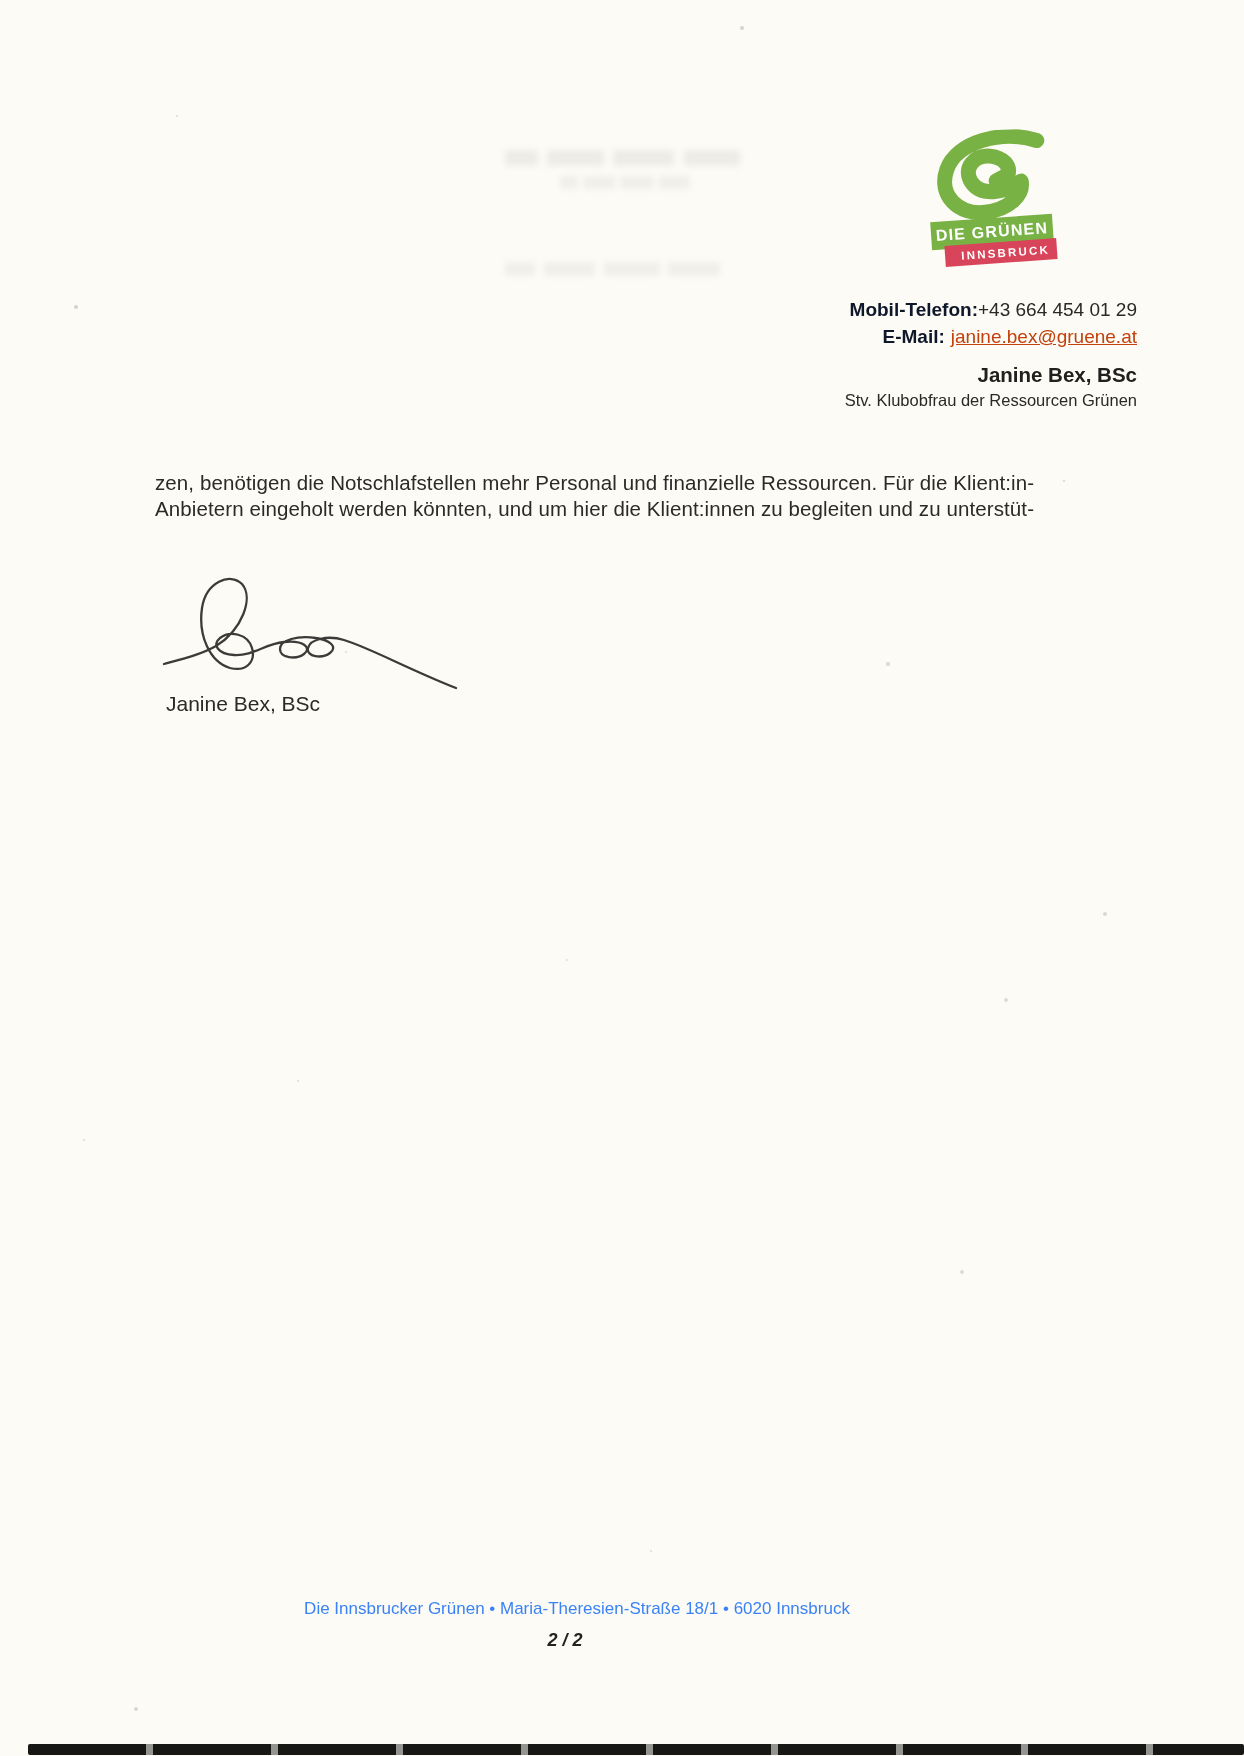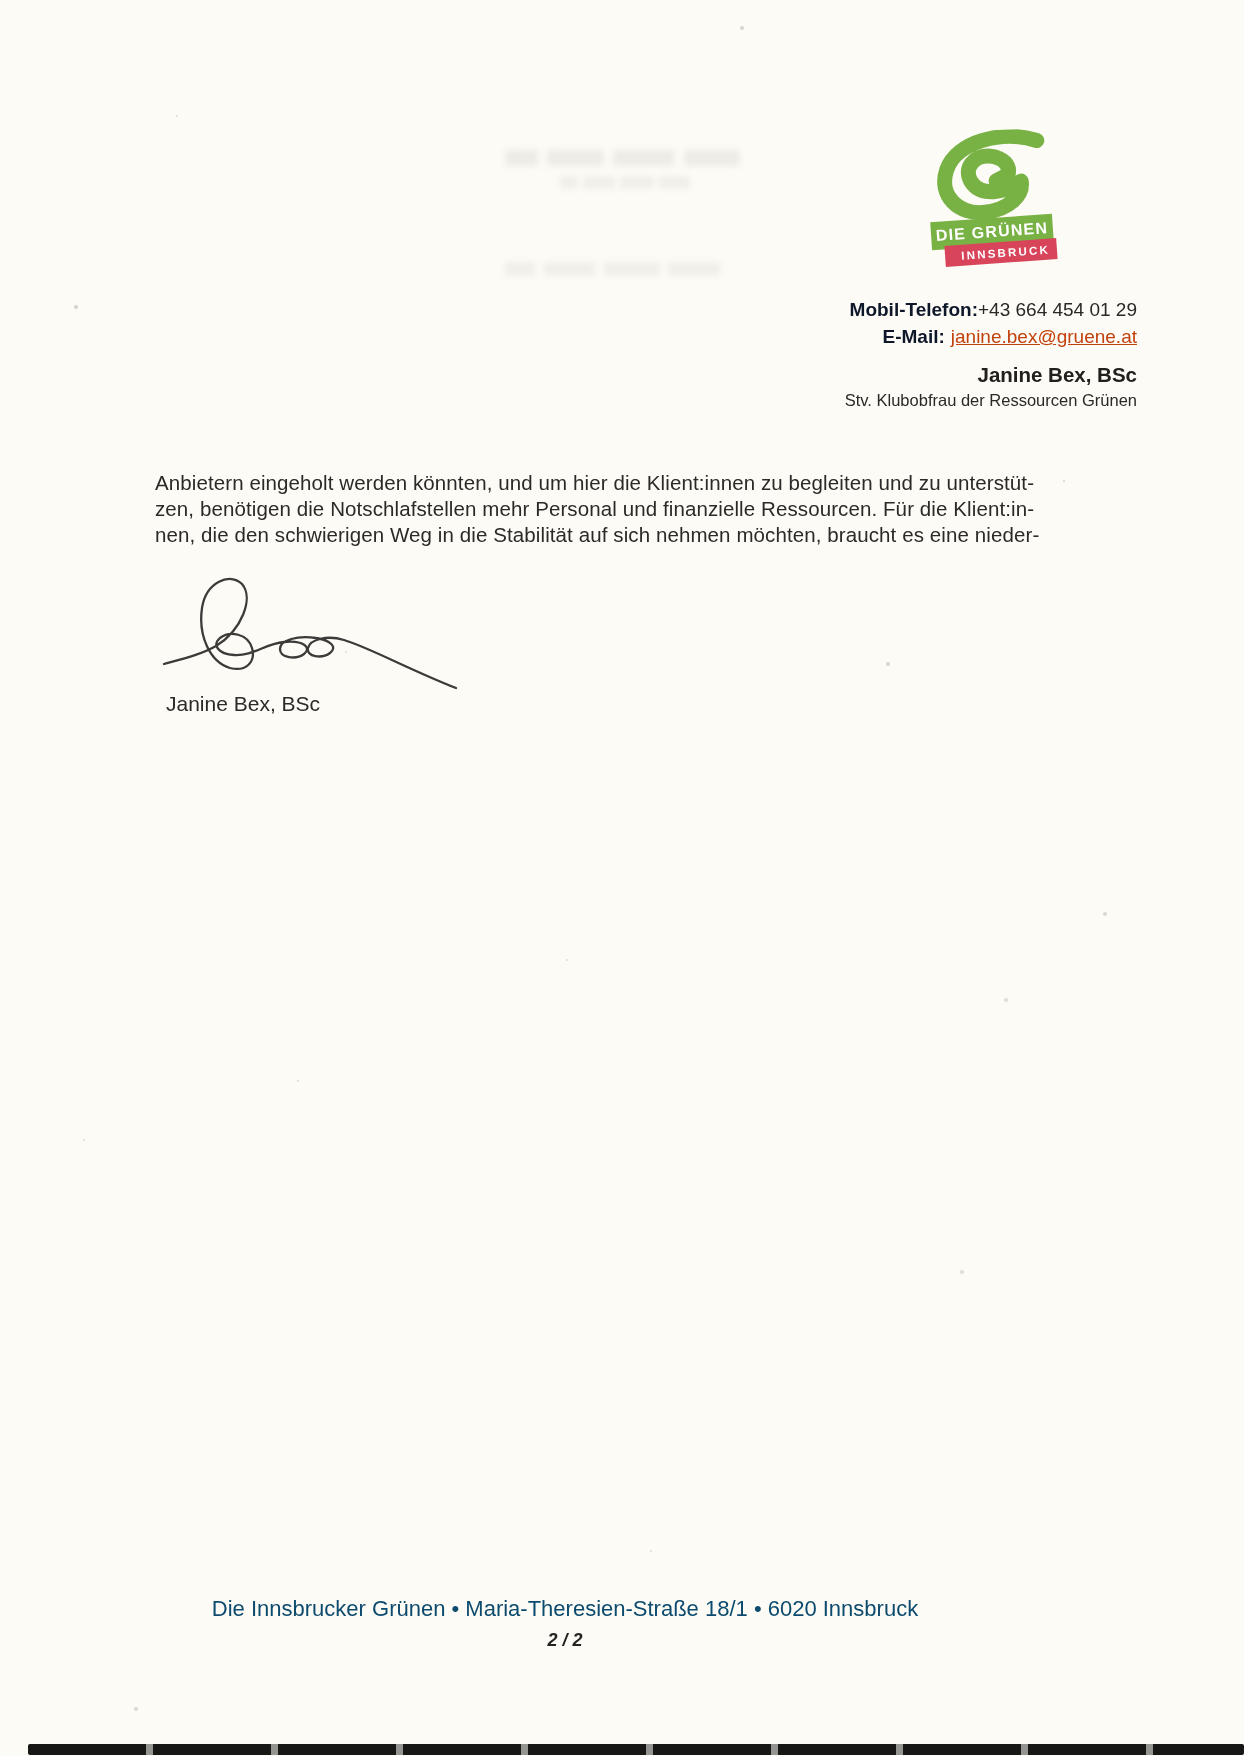--- a/index.html
+++ b/index.html
@@ -37,21 +37,21 @@
   .sender-role{font-size:16.5px;line-height:24px;color:#2a2927;}
 
   
   .body-par{left:155px;top:470px;width:930px;font-size:20.5px;line-height:26px;color:#2b2a28;letter-spacing:0.1px;}
 
   
   .sig{left:158px;top:568px;width:312px;height:132px;}
   .typed-name{left:166px;top:692px;font-size:21px;color:#2b2a28;}
 
   
-  .footer{left:0;top:1598px;width:1130px;text-align:center;font-size:22px;line-height:22px;color:#0c4a6e;}
+  .footer{left:0;top:1598px;width:1130px;text-align:center;font-size:17px;line-height:22px;color:#3b82f6;padding-left:12px;}
   .pagenum{left:0;top:1630px;width:1130px;text-align:center;font-size:18px;font-weight:bold;color:#242322;font-style:italic;}
 
   
   .bottom-bar{
     left:28px;right:0;top:1744px;height:11px;
     background:repeating-linear-gradient(90deg,#171716 0 118px,rgba(23,23,22,0.45) 118px 125px);
     border-radius:2px;
   }
   .ghost{filter:blur(3px);opacity:0.13;background:linear-gradient(90deg,#8a857a 0 14%,transparent 14% 18%,#8a857a 18% 42%,transparent 42% 46%,#8a857a 46% 72%,transparent 72% 76%,#8a857a 76% 100%);}
   .ghost1{left:505px;top:150px;width:235px;height:16px;}
@@ -105,23 +105,22 @@
     <span class="lbl">E-Mail:</span><span class="link">janine.bex@gruene.at</span>
   </div>
 </div>
 
 <div class="abs sender">
   <div class="sender-name">Janine Bex, BSc</div>
   <div class="sender-role">Stv. Klubobfrau der Ressourcen Grünen</div>
 </div>
 
 <div class="abs body-par">
+  <div>zen, benötigen die Notschlafstellen mehr Personal und finanzielle Ressourcen. Für die Klient:in-</div>
   <div>Anbietern eingeholt werden könnten, und um hier die Klient:innen zu begleiten und zu unterstüt-</div>
-  <div>zen, benötigen die Notschlafstellen mehr Personal und finanzielle Ressourcen. Für die Klient:in-</div>
-  <div>nen, die den schwierigen Weg in die Stabilität auf sich nehmen möchten, braucht es eine nieder-</div>
 </div>
 
 <svg class="abs sig" viewBox="0 0 312 132">
   <path d="M 6 96
            C 28 90, 44 86, 58 78
            C 84 62, 96 30, 84 16
            C 72 4, 48 14, 44 40
            C 40 68, 52 94, 72 100
            C 88 104, 98 94, 94 80
            C 90 66, 72 62, 62 70

